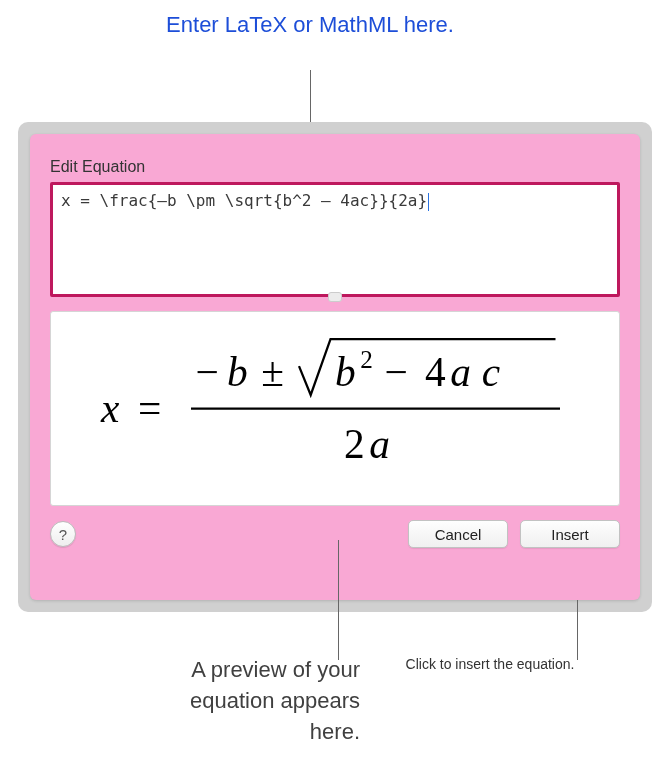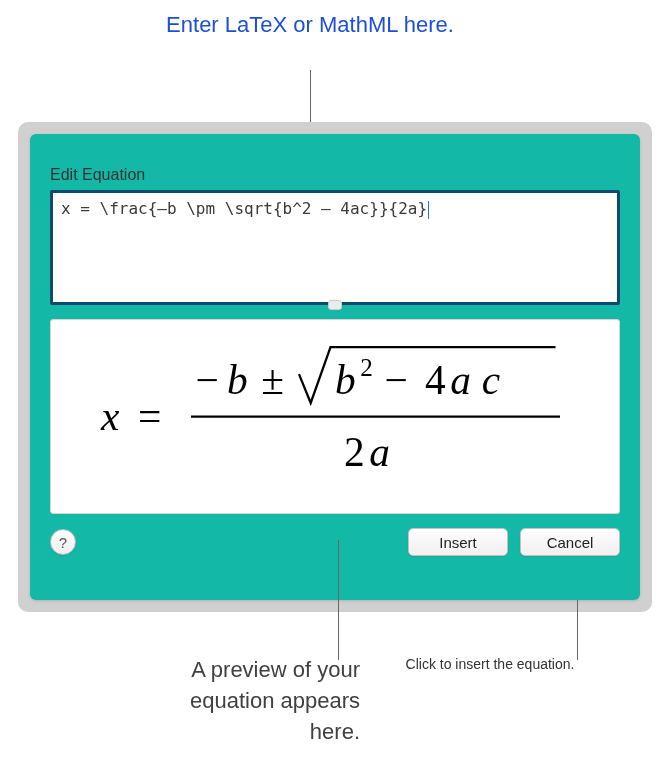--- a/index.html
+++ b/index.html
@@ -36,36 +36,36 @@
       position: absolute;
       top: 122px;
       left: 18px;
       width: 634px;
       height: 490px;
       background: #d0d0d0;
       border-radius: 10px;
       padding: 12px;
     }
     .dialog-inner {
-      background: #14b8a6;
+      background: #f9a8d4;
       border-radius: 6px;
       width: 100%;
       height: 100%;
-      padding: 32px 20px;
+      padding: 24px 20px;
       box-shadow: 0 1px 3px rgba(0,0,0,0.15);
     }
     .dialog-title {
       font-size: 16px;
       color: #333;
       margin-bottom: 6px;
     }
     .input-area {
       width: 100%;
       height: 115px;
-      border: 3px solid #0c4a6e;
+      border: 3px solid #be185d;
       border-radius: 2px;
       background: #fff;
       padding: 6px 8px;
       font-family: Menlo, Monaco, monospace;
       font-size: 16px;
       color: #3a3a3a;
       position: relative;
     }
     .input-area .cursor::after {
       content: '';
@@ -204,22 +204,22 @@
         <line x1="105" y1="85" x2="515" y2="85" stroke="#000" stroke-width="2.5"></line>
         <text x="275" y="140" font-family="Georgia, serif" font-size="46">2</text>
         <text x="303" y="140" font-family="Georgia, serif" font-style="italic" font-size="46">a</text>
       </svg>
     </div>
     <div class="bottom-row">
       <div class="help-button">
         <span>?</span>
       </div>
       <div class="spacer"></div>
+      <button class="btn">Cancel</button>
       <button class="btn">Insert</button>
-      <button class="btn">Cancel</button>
     </div>
   </div>
 </div>
 
 <div class="callout-line-bl"></div>
 <div class="callout-line-br"></div>
 <div class="callout-bottom-left">A preview of your equation appears here.</div>
 <div class="callout-bottom-right">Click to insert the equation.</div>
 
 </body></html>

